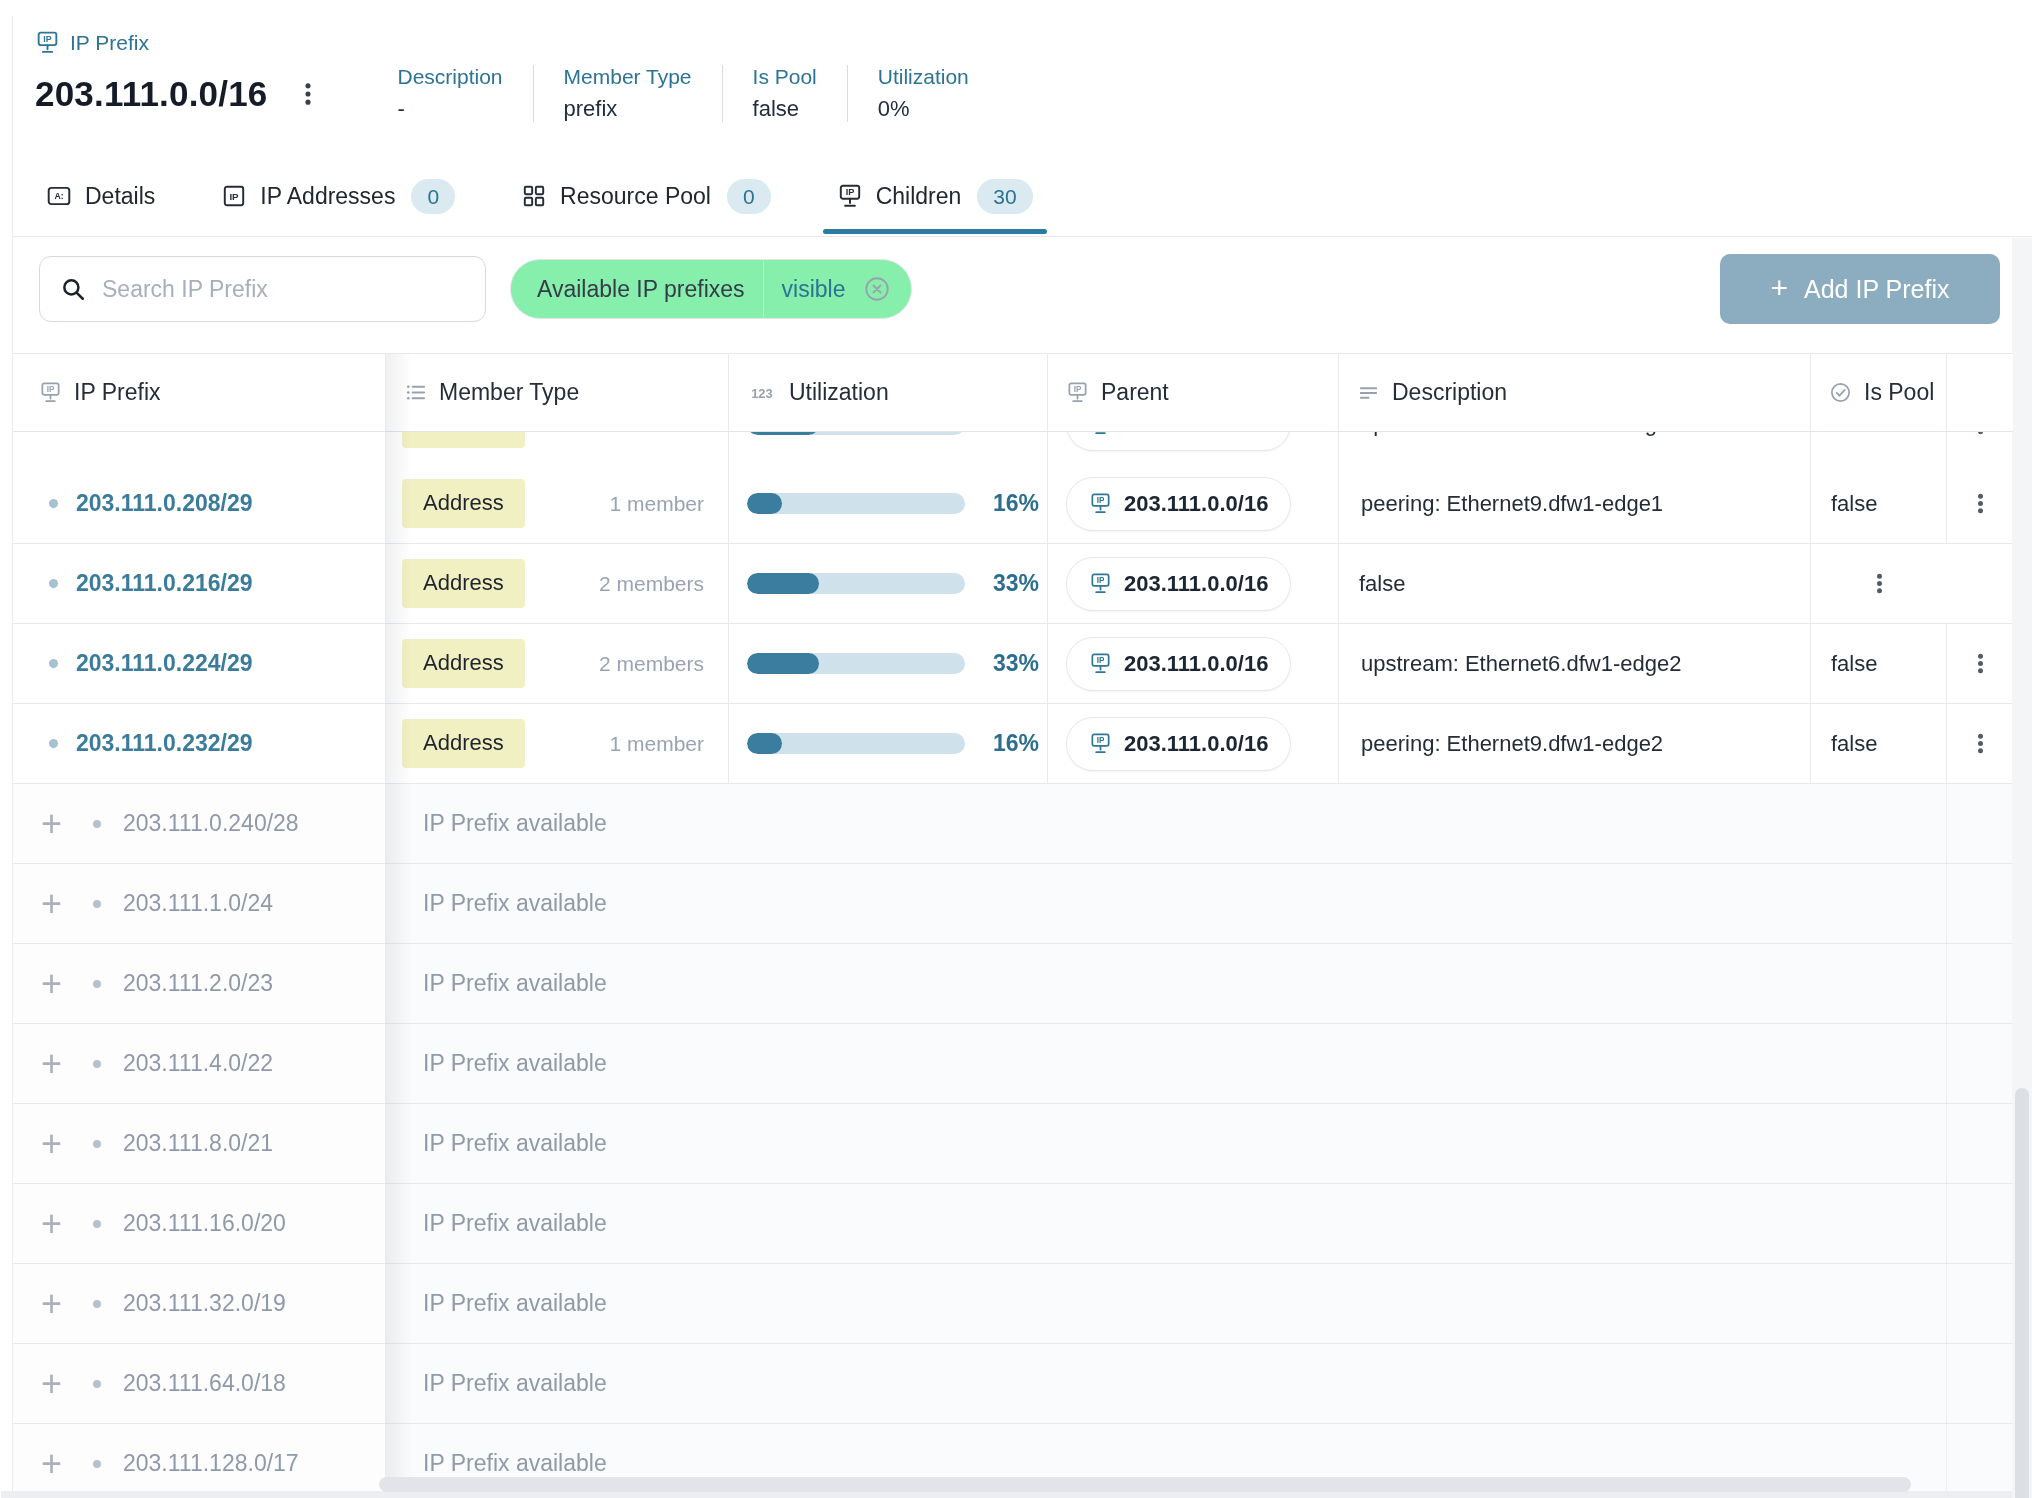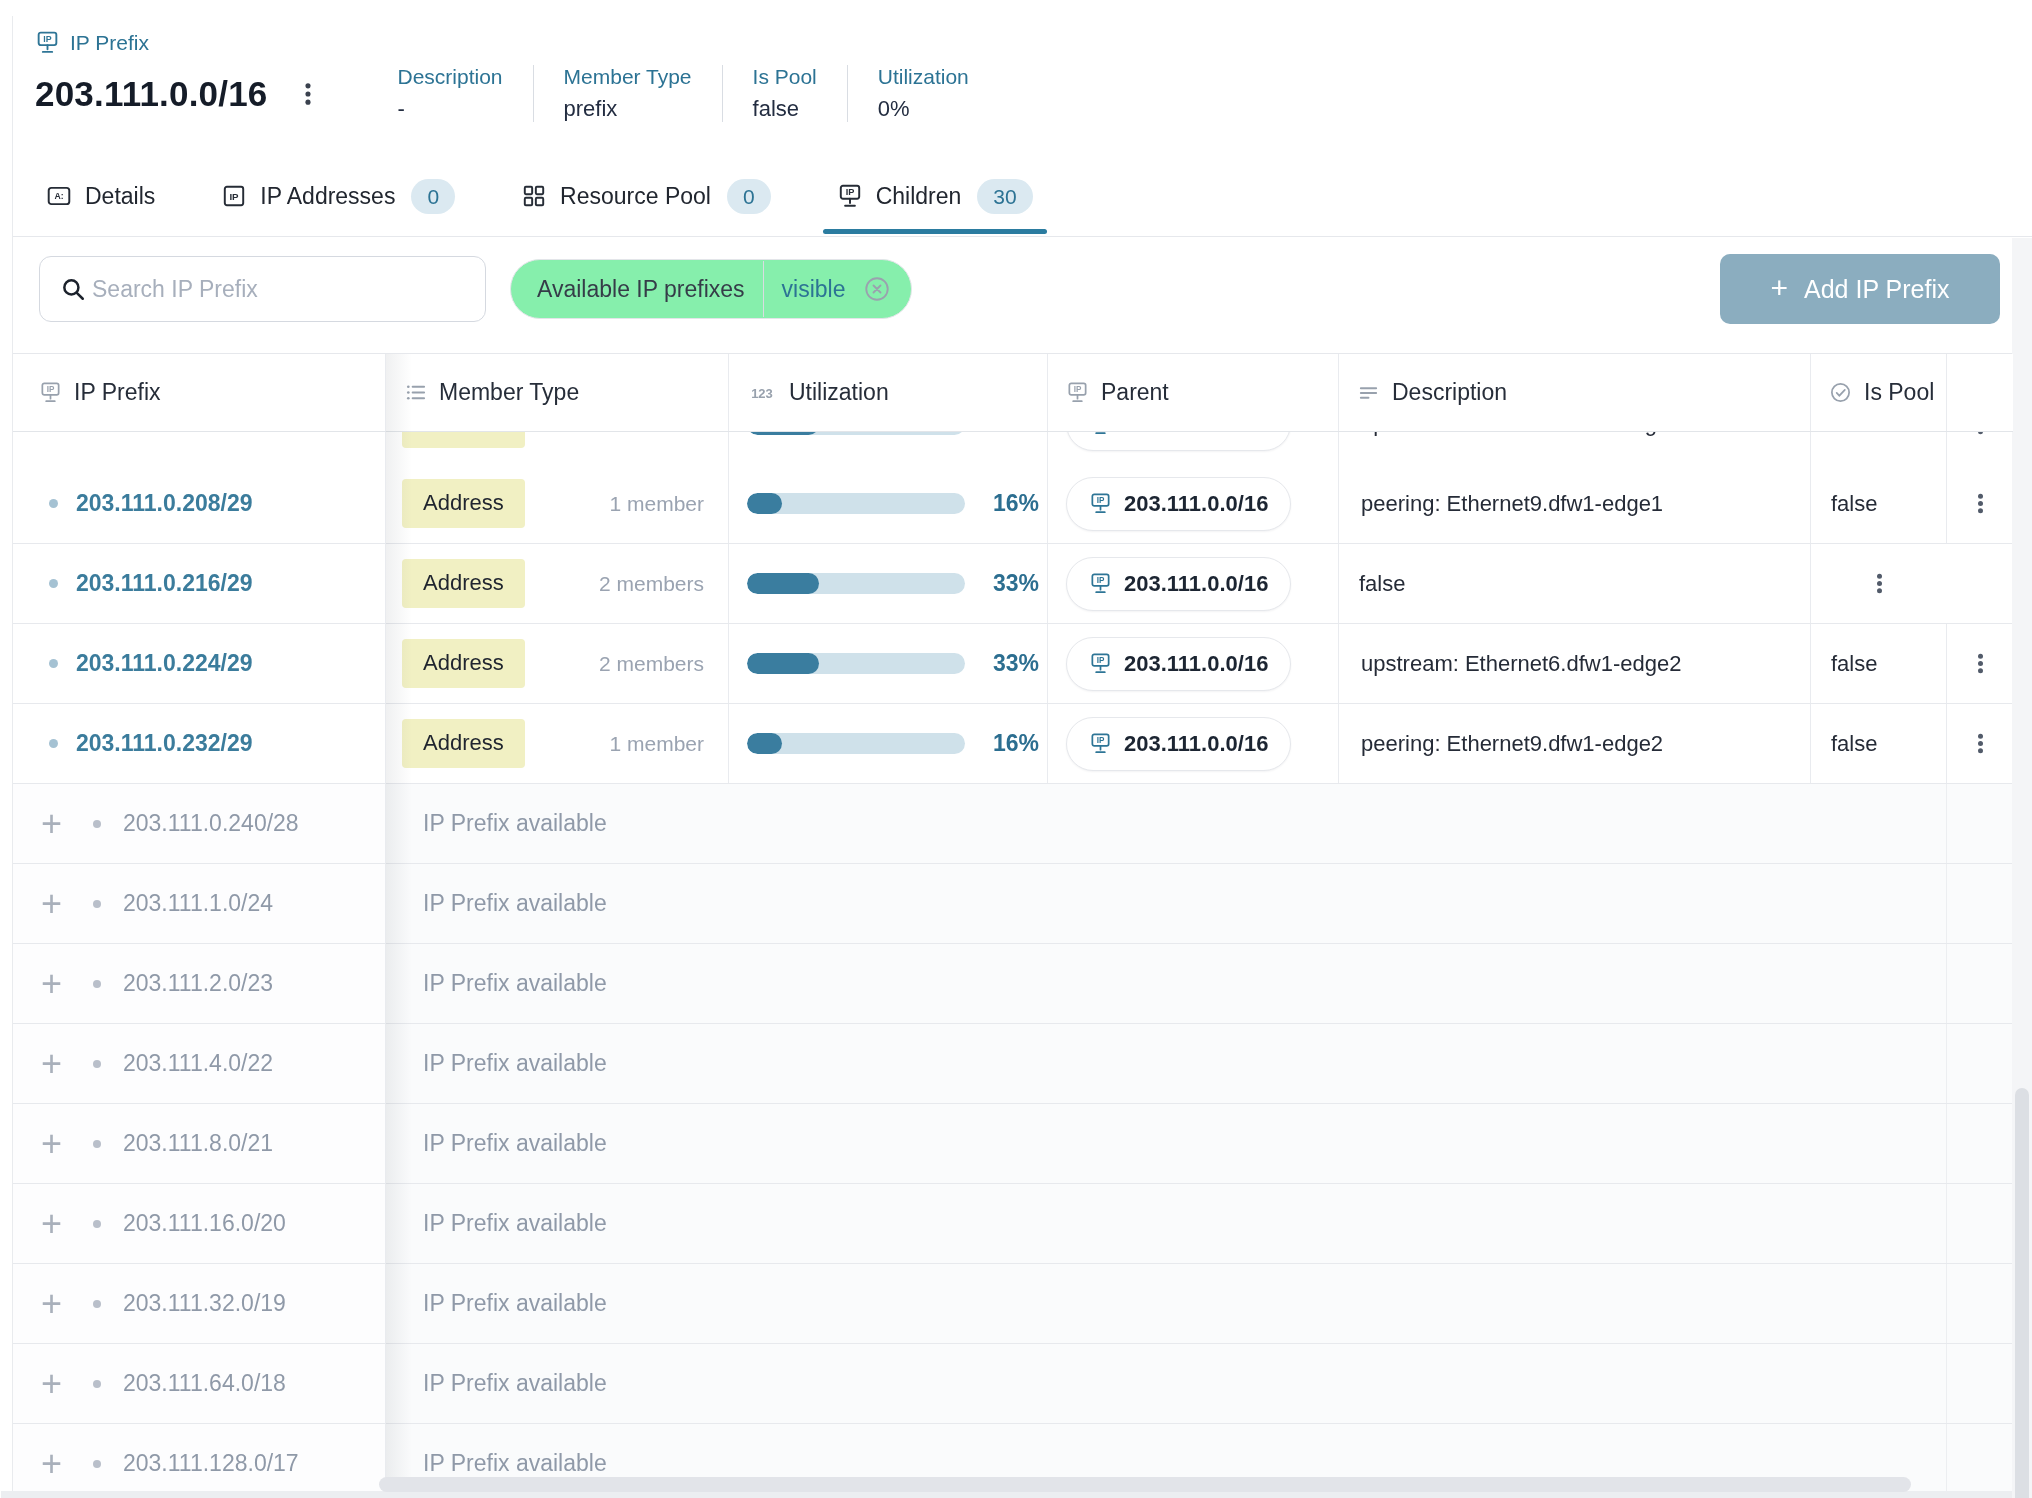--- a/index.html
+++ b/index.html
@@ -25,21 +25,21 @@
   .tab .ticon{color:#262c36;display:flex;}
   .tab-badge{margin-left:3px;background:#dbe9f1;color:#2c7394;font-size:21px;font-weight:500;
        padding:7px 16px;border-radius:999px;line-height:1;}
   .tab.active::after{content:"";position:absolute;left:-14px;right:-14px;bottom:0;height:5px;
        background:#2b7ca0;border-radius:3px;}
   .tabs-divider{position:absolute;left:0;right:0;top:220px;border-top:1px solid #e6e8ec;}
 
   
   .toolbar{position:absolute;left:26px;right:32px;top:238px;height:70px;display:flex;align-items:center;}
   .search{width:447px;height:66px;border:1.5px solid #d5d9e0;border-radius:12px;display:flex;
-       align-items:center;padding:0 20px;gap:4px;background:#fff;box-sizing:border-box;}
+       align-items:center;padding:0 20px;gap:14px;background:#fff;box-sizing:border-box;}
   .search svg{flex:none;color:#1c222c;}
   .search input{border:none;outline:none;font-size:23px;flex:1;font-family:inherit;color:#232a36;background:transparent;}
   .search input::placeholder{color:#a7afbc;}
   .chip{margin-left:24px;height:58px;background:#86efac;border:1px solid #e3e5e9;border-radius:999px;
        display:flex;align-items:center;padding:0 20px 0 26px;gap:18px;}
   .chip-label{font-size:23px;color:#353c48;}
   .chip-div{width:1px;height:56px;background:#d9dce1;}
   .chip-value{font-size:23px;font-weight:500;color:#2c7394;}
   .chip .x-ico{color:#9aa2ae;display:flex;cursor:pointer;}
   .add-btn{margin-left:auto;height:70px;min-width:280px;background:#8badbf;color:#fff;border:none;

